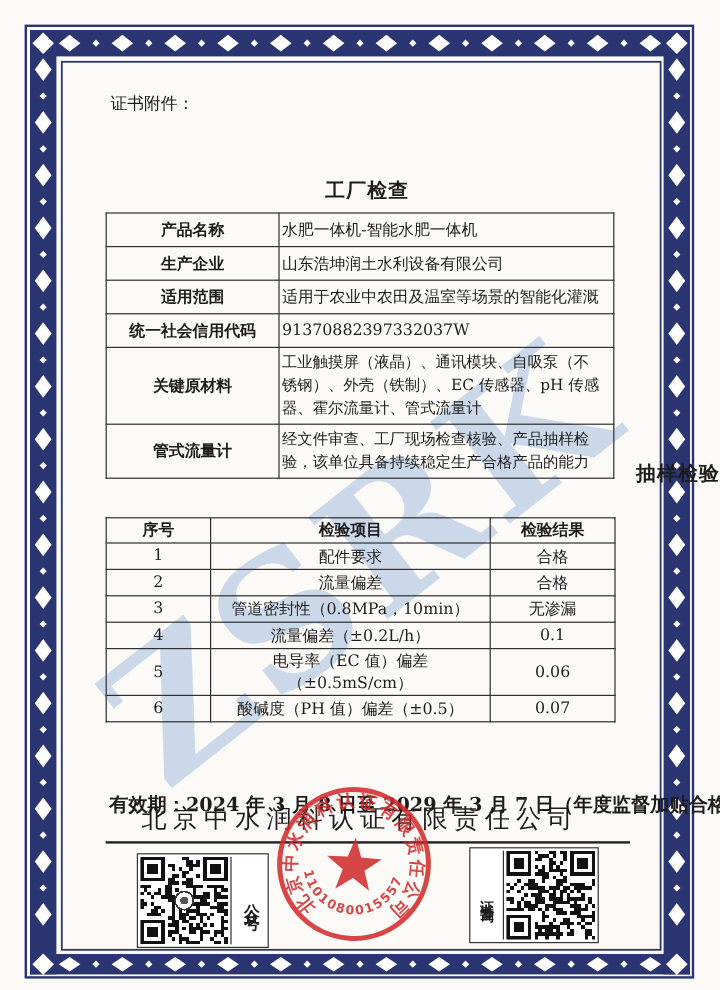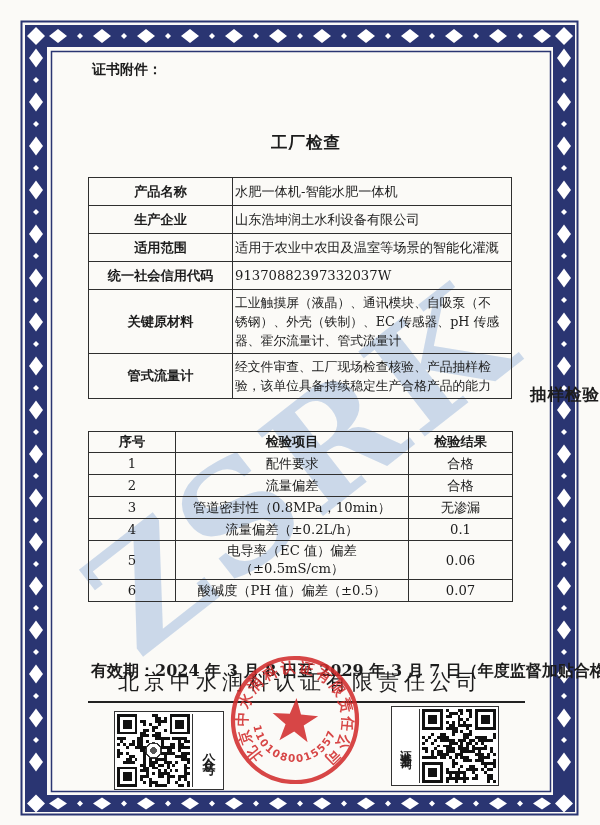--- a/index.html
+++ b/index.html
@@ -9,25 +9,25 @@
   body{background:#e9e9e9;font-family:"DejaVu Serif","Liberation Serif",serif;color:var(--ink);}
   .page{position:relative;width:600px;height:825px;background:#fbfaf7;overflow:hidden;margin:0 auto;}
   #frame{position:absolute;left:0;top:0;z-index:0;}
   .watermark{
     position:absolute;left:300px;top:468px;z-index:1;
     transform:translate(-50%,-50%) rotate(-38deg);
     font-family:"DejaVu Serif","Liberation Serif",serif;
     font-weight:bold;font-size:148px;letter-spacing:6px;
     color:var(--wm);opacity:.5;white-space:nowrap;pointer-events:none;
   }
-  .attachment{position:absolute;left:92px;top:61px;z-index:2;font-size:14px;font-weight:bold;}
+  .attachment{position:absolute;left:92px;top:78px;z-index:2;font-size:14px;font-weight:normal;}
   .title{position:absolute;left:0;right:0;top:96px;z-index:2;margin:0;text-align:center;
     font-family:"DejaVu Sans","Liberation Sans",sans-serif;font-size:27px;font-weight:bold;letter-spacing:2px;}
   .sec{position:absolute;left:0;right:0;z-index:2;text-align:center;font-size:16.5px;font-weight:bold;letter-spacing:1px;}
-  .sec1{top:132px;padding-left:12px;}
+  .sec1{top:148px;padding-left:12px;}
   .sec2{top:384px;text-align:right;}
   table{position:absolute;left:88px;z-index:2;width:424px;border-collapse:collapse;table-layout:fixed;
     font-size:13.2px;background:transparent;}
   .t1{top:177px;}
   .t2{top:431px;}
   th,td{border:1.3px solid var(--line);padding:1px 8px;vertical-align:middle;font-weight:normal;}
   .t1 th{width:107px;font-weight:bold;text-align:center;padding:1px 18px;}
   .t1 td{text-align:left;padding-left:2px;}
   .t1 tr{height:28px;}
   .t1 tr.tall{height:45px;}

